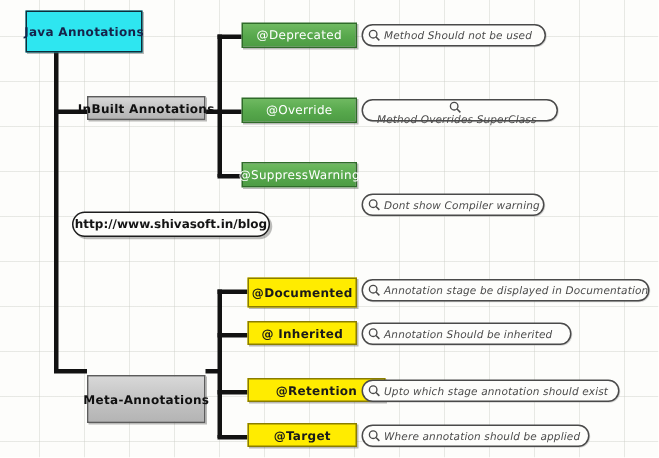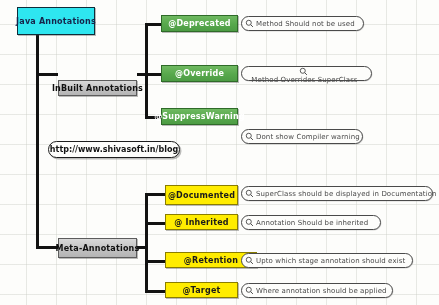--- a/index.html
+++ b/index.html
@@ -53,21 +53,21 @@
     color: #101010;
     font-size: 8px;
     font-weight: bold;
     border-color: #5c5c5c;
   }
 
   .node-green {
     background: linear-gradient(to bottom, #6fb961 0%, #57a84c 55%, #4d9c44 100%);
     color: #ffffff;
     font-size: 8px;
-    font-weight: bold;
+    font-weight: normal;
     border-color: #2f6b29;
   }
 
   .node-yellow {
     background: #ffec00;
     color: #1a1a1a;
     font-size: 8px;
     font-weight: bold;
     border-color: #8a7d00;
   }
@@ -82,20 +82,21 @@
     border: 1px solid #4a4a4a;
     border-radius: 9px;
     background: #fdfdfb;
     color: #4a4a4a;
     font-size: 7px;
     letter-spacing: 0.1px;
     white-space: nowrap;
     padding-left: 3px;
     padding-right: 7px;
     box-shadow: 0.5px 0.5px 0 rgba(120,120,120,0.3);
+    font-style: italic;
   }
   .desc .mag {
     flex: 0 0 auto;
     width: 9px;
     height: 9px;
     margin-right: 2px;
     display: block;
   }
   .desc .txt { display: block; }
 
@@ -139,25 +140,25 @@
   <div class="line" style="left:137px; top:246px; width:10px; height:2.5px;"></div>
   <div class="line" style="left:145px; top:193px; width:20px; height:2.5px;"></div>
   <div class="line" style="left:145px; top:222px; width:20px; height:2.5px;"></div>
   <div class="line" style="left:145px; top:260px; width:20px; height:2.5px;"></div>
   <div class="line" style="left:145px; top:290px; width:20px; height:2.5px;"></div>
 
   <div class="node node-root" style="left:6px; top:7px; width:78px; height:28px;margin-left:11px;">
     <span>Java Annotations</span>
   </div>
 
-  <div class="node node-branch" style="left:58px; top:64px; width:79px; height:16px;margin-top:16px;">
+  <div class="node node-branch" style="left:58px; top:64px; width:79px; height:16px;">
     <span>InBuilt Annotations</span>
   </div>
 
-  <div class="node node-branch" style="left:58px; top:238px; width:79px; height:20px;">
+  <div class="node node-branch" style="left:58px; top:250px; width:79px; height:32px;">
     <span>Meta-Annotations</span>
   </div>
 
   <div class="node node-green" style="left:161px; top:15px; width:77px; height:17px;">
     <span>@Deprecated</span>
   </div>
   <div class="node node-green" style="left:161px; top:65px; width:77px; height:17px;">
     <span>@Override</span>
   </div>
   <div class="node node-green" style="left:161px; top:108px; width:77px; height:17px;">
@@ -203,21 +204,21 @@
       <line x1="6.3" y1="6.3" x2="8.8" y2="8.8" stroke="#4a4a4a" stroke-width="1.1"></line>
     </svg>
     <span class="txt">Dont show Compiler warning</span>
   </div>
 
   <div class="desc" style="left:241px; top:186px; width:192px;">
     <svg class="mag" viewBox="0 0 10 10">
       <circle cx="4.2" cy="4.2" r="2.8" fill="none" stroke="#4a4a4a" stroke-width="1"></circle>
       <line x1="6.3" y1="6.3" x2="8.8" y2="8.8" stroke="#4a4a4a" stroke-width="1.1"></line>
     </svg>
-    <span class="txt">SuperClass should be displayed in Documentation</span>
+    <span class="txt">Annotation stage be displayed in Documentation</span>
   </div>
 
   <div class="desc" style="left:241px; top:215px; width:140px;">
     <svg class="mag" viewBox="0 0 10 10">
       <circle cx="4.2" cy="4.2" r="2.8" fill="none" stroke="#4a4a4a" stroke-width="1"></circle>
       <line x1="6.3" y1="6.3" x2="8.8" y2="8.8" stroke="#4a4a4a" stroke-width="1.1"></line>
     </svg>
     <span class="txt">Annotation Should be inherited</span>
   </div>
 

